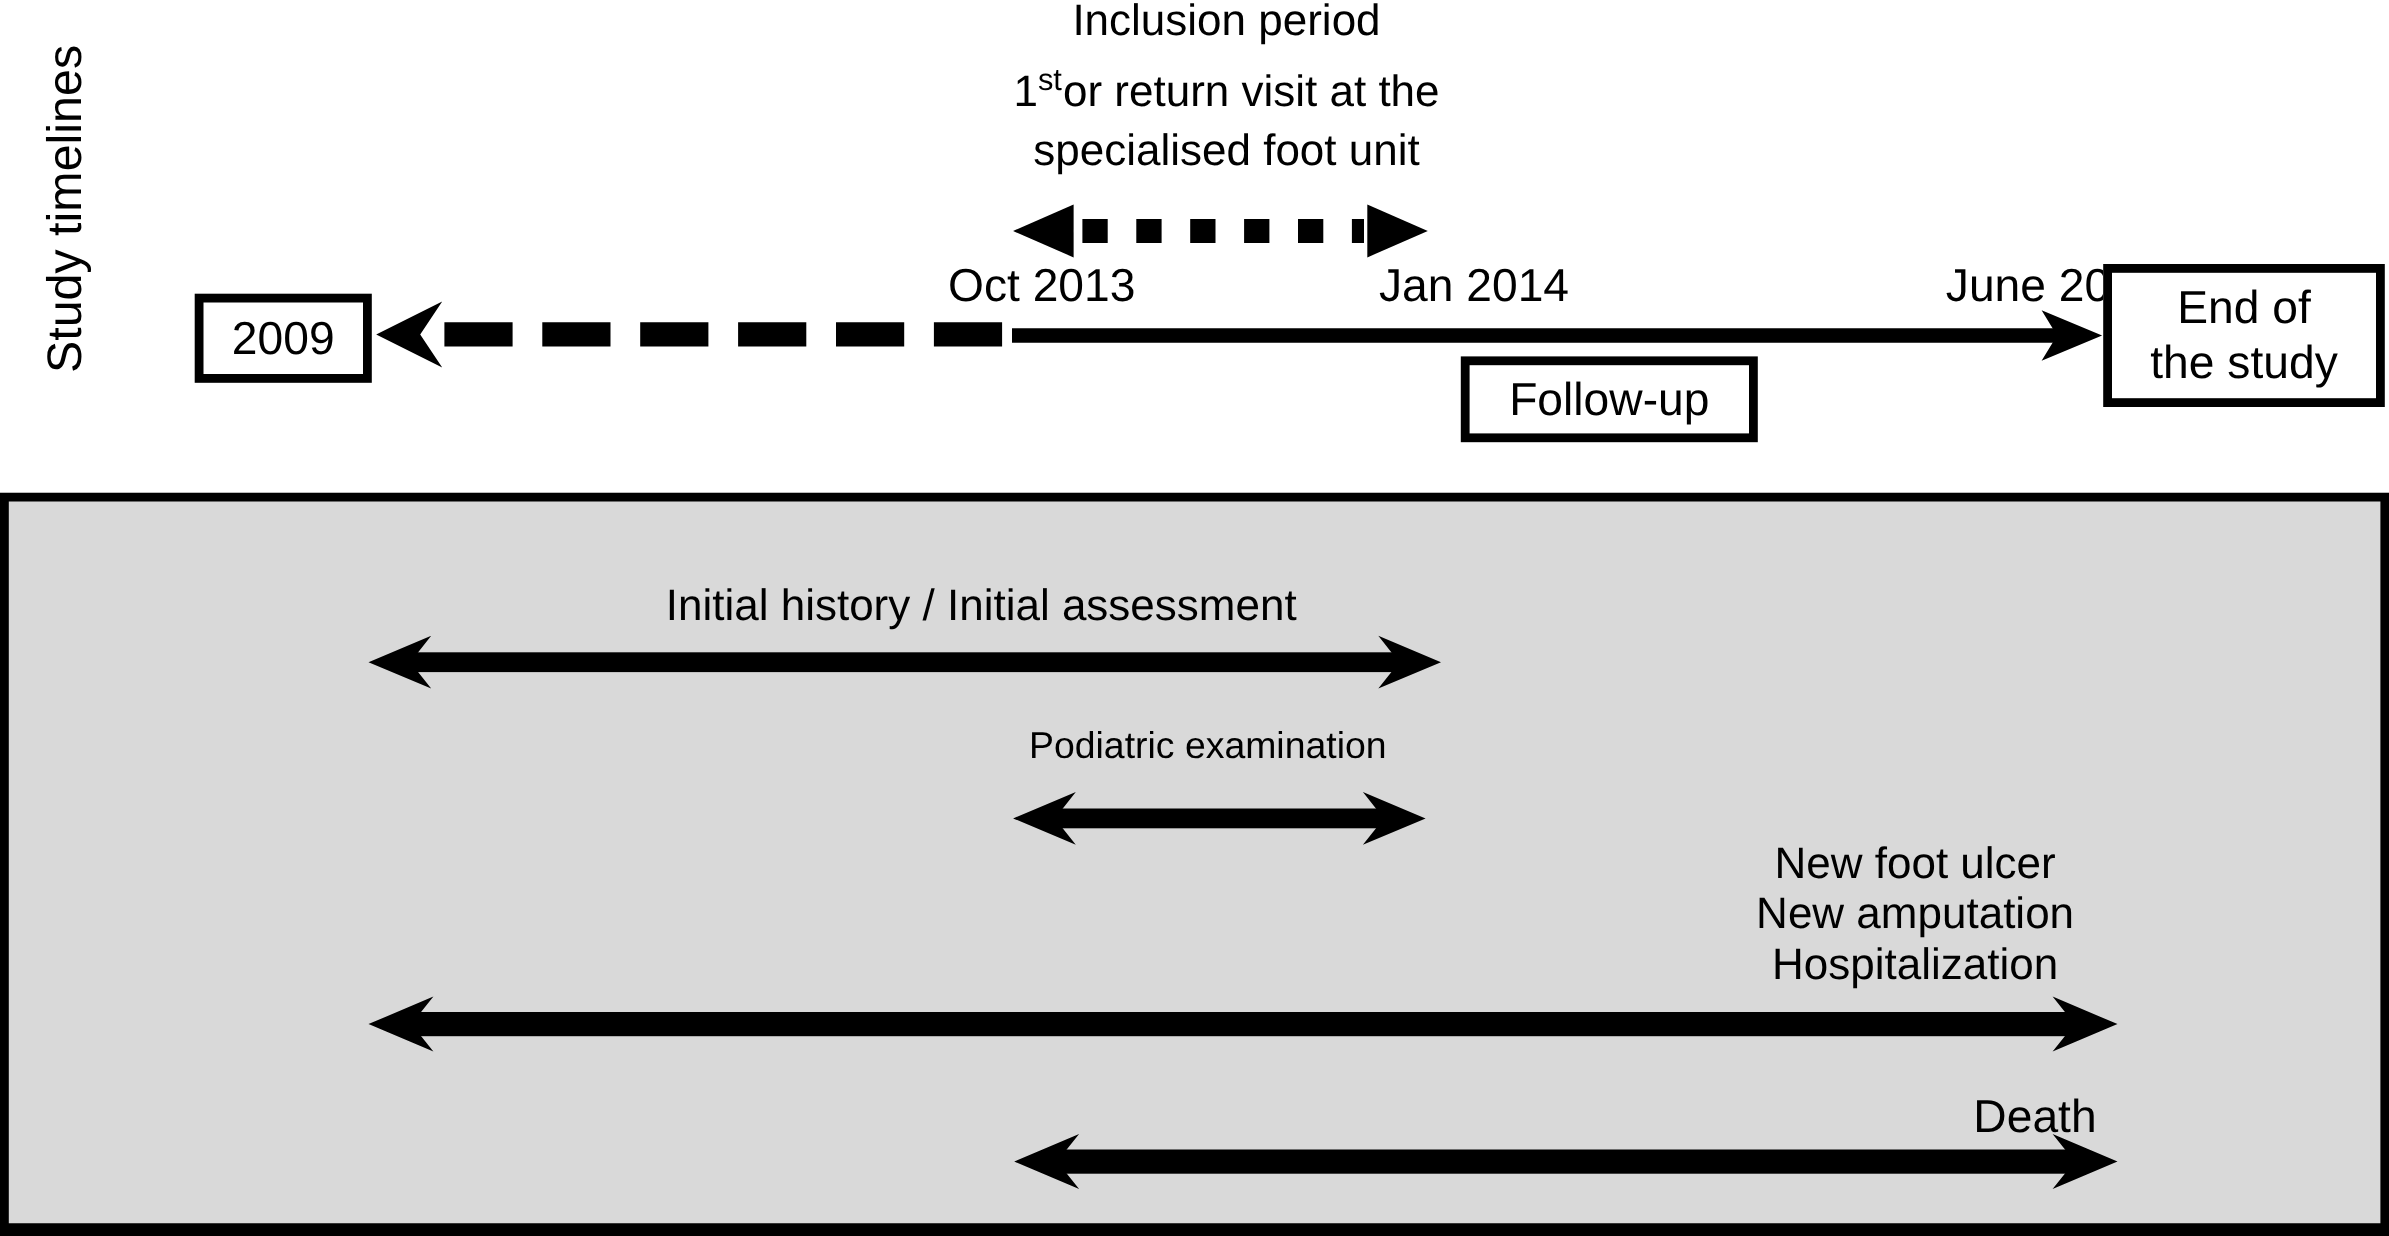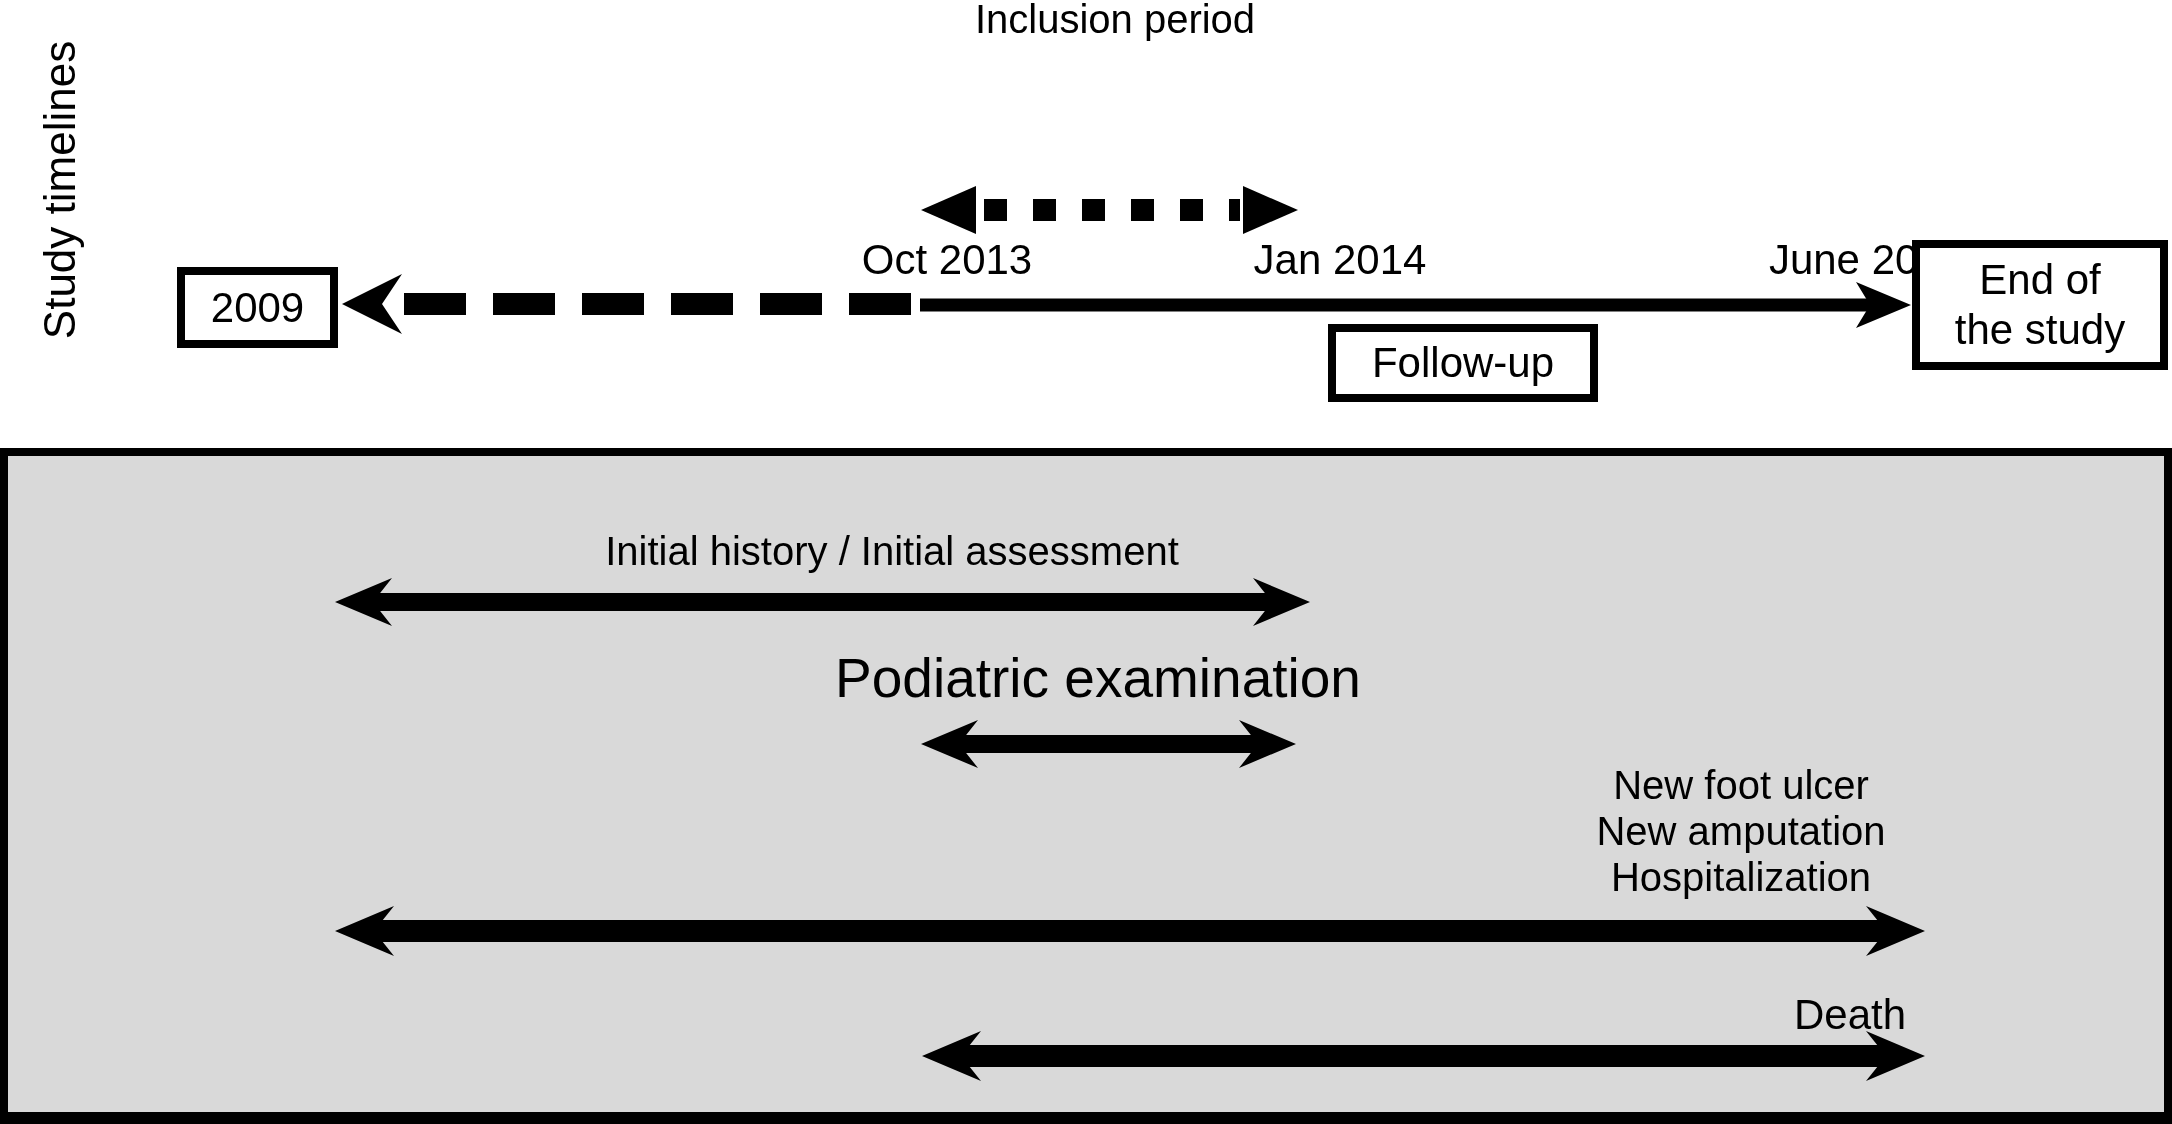--- a/index.html
+++ b/index.html
@@ -120,31 +120,33 @@
     
     <g>
       <polygon points="922,1056 981,1031 961,1056 981,1081"></polygon>
       <rect x="953" y="1045" width="943" height="22"></rect>
       <polygon points="1925,1056 1866,1031 1886,1056 1866,1081"></polygon>
     </g>
   </svg>
 
   <div class="abs centered note" style="left:1115px;top:-8px;">
     <div>Inclusion period</div>
+    <div><span>1</span><sup>st</sup><span>or return visit at the</span></div>
+    <div>specialised foot unit</div>
   </div>
 
   <div class="abs centered milestone" style="left:947px;top:236px;">Oct 2013</div>
   <div class="abs centered milestone" style="left:1340px;top:236px;">Jan 2014</div>
   <div class="abs centered milestone" style="left:1867px;top:236px;">June 2015</div>
 
   <div class="tlbox" style="left:177px;top:267px;width:161px;height:81px;">2009</div>
   <div class="tlbox" style="left:1912px;top:240px;width:256px;height:130px;">End of
 the study</div>
   <div class="tlbox" style="left:1307px;top:324px;width:270px;height:78px;margin-left:21px;">Follow-up</div>
 
   <div class="var-label" style="left:892px;top:528px;">Initial history / Initial assessment</div>
-  <div class="var-label" style="left:1098px;top:655px;font-size:55px;">Podiatric examination</div>
+  <div class="var-label" style="left:1098px;top:655px;font-size:34px;">Podiatric examination</div>
   <div class="var-label" style="left:1741px;top:762px;">New foot ulcer
 New amputation
 Hospitalization</div>
   <div class="var-label" style="left:1816px;top:992px;font-size:42px;margin-left:34px;">Death</div>
 
 </div>
 
 </body></html>

